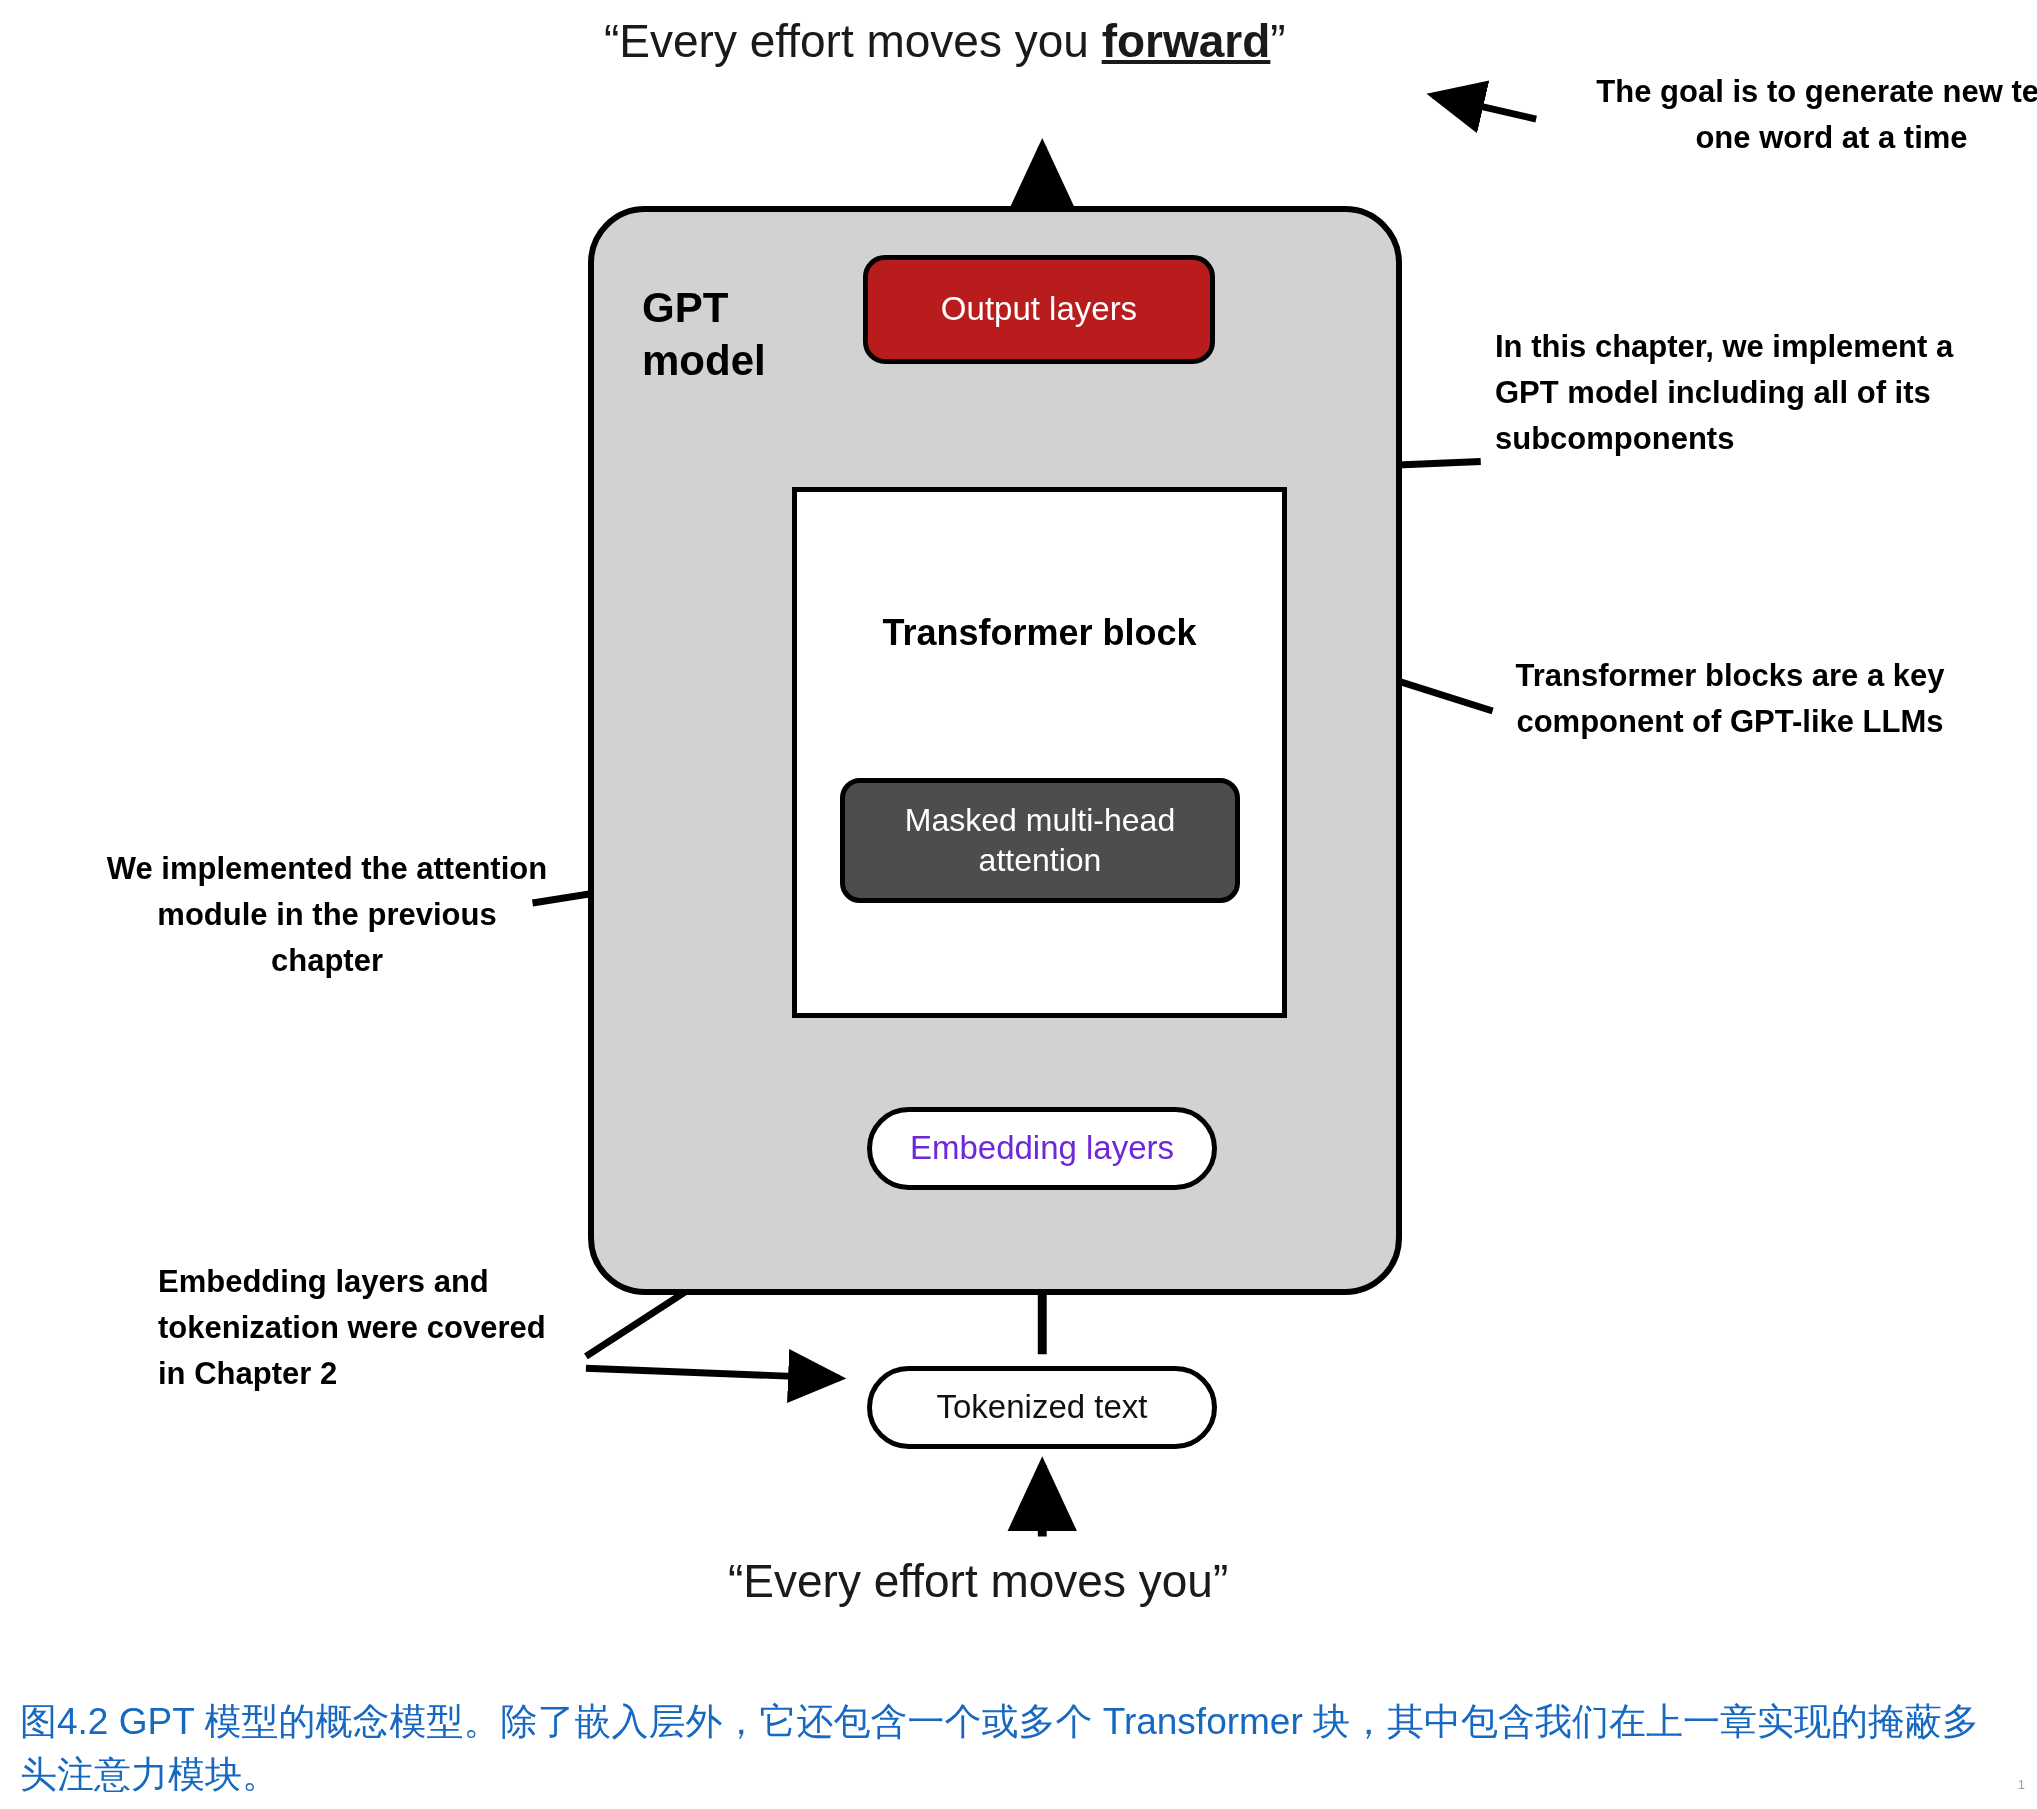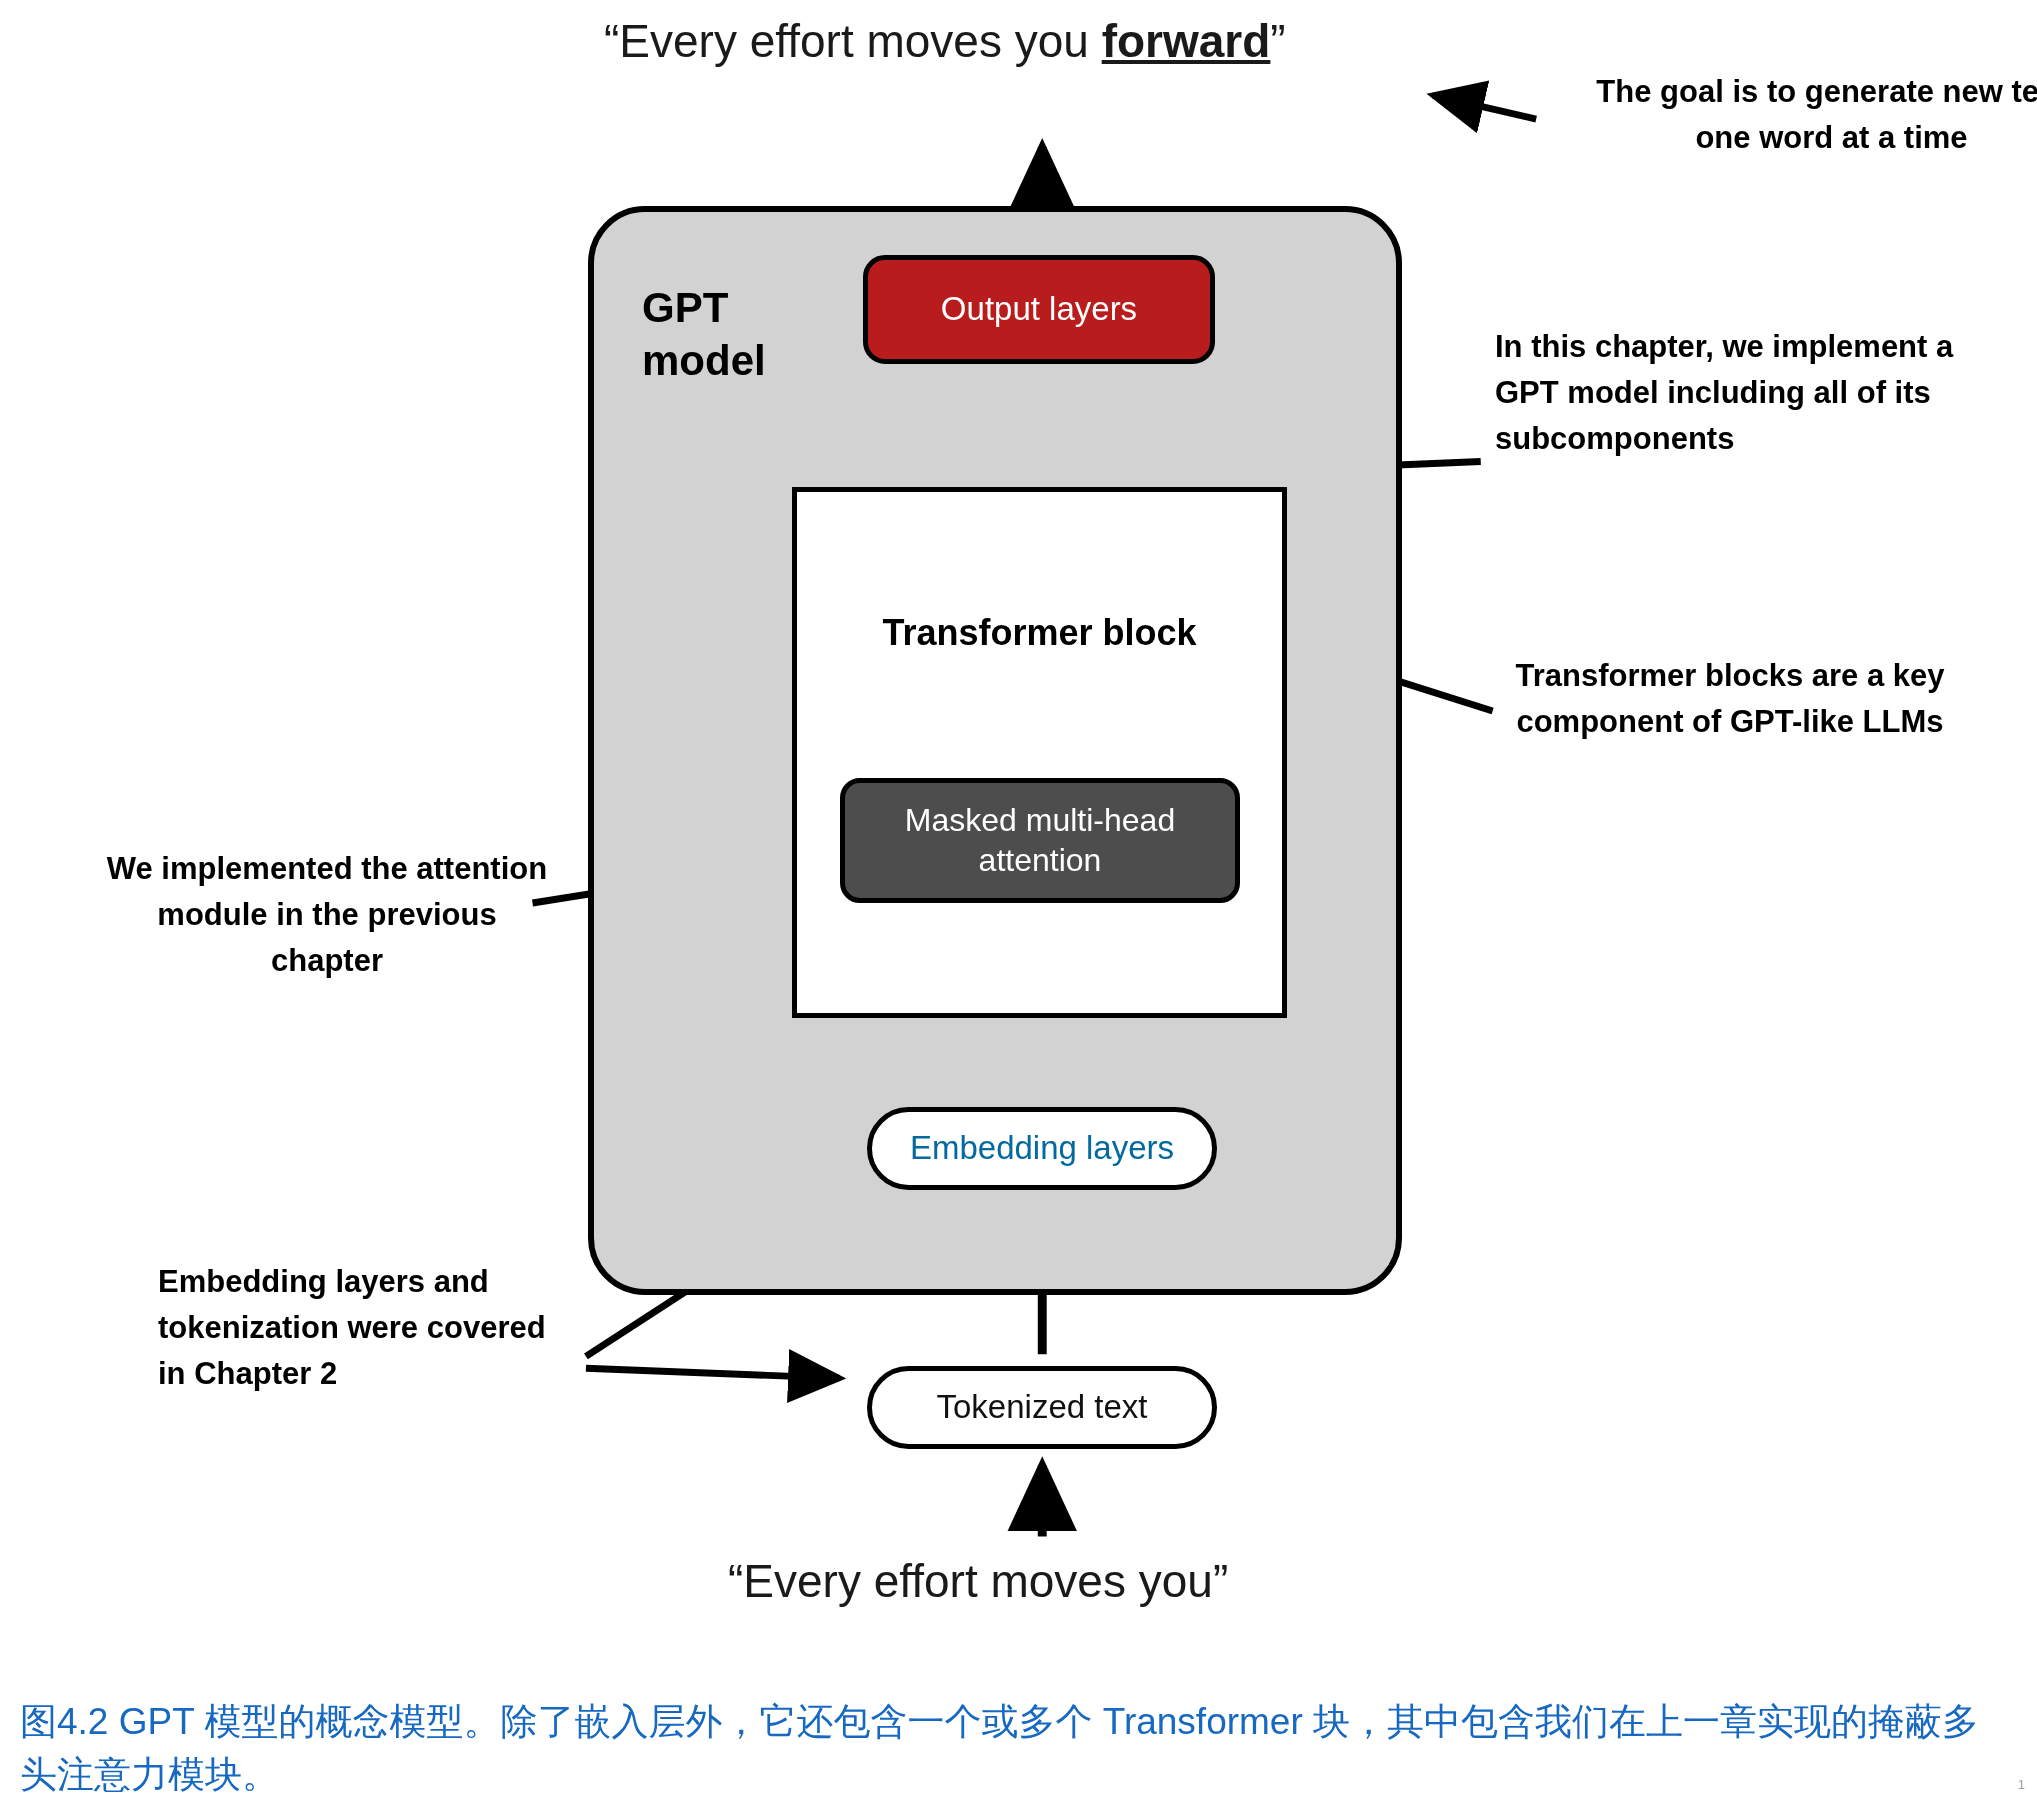--- a/index.html
+++ b/index.html
@@ -120,21 +120,21 @@
     padding: 0 12px;
   }
   #embedding-layers {
     left: 867px;
     top: 1107px;
     width: 350px;
     height: 83px;
     background: #ffffff;
     border: 5px solid #000;
     border-radius: 42px;
-    color: #0369a1;
+    color: #6d28d9;
     font-size: 33px;
   }
   #tokenized-text {
     left: 867px;
     top: 1366px;
     width: 350px;
     height: 83px;
     background: #ffffff;
     border: 5px solid #000;
     border-radius: 42px;

